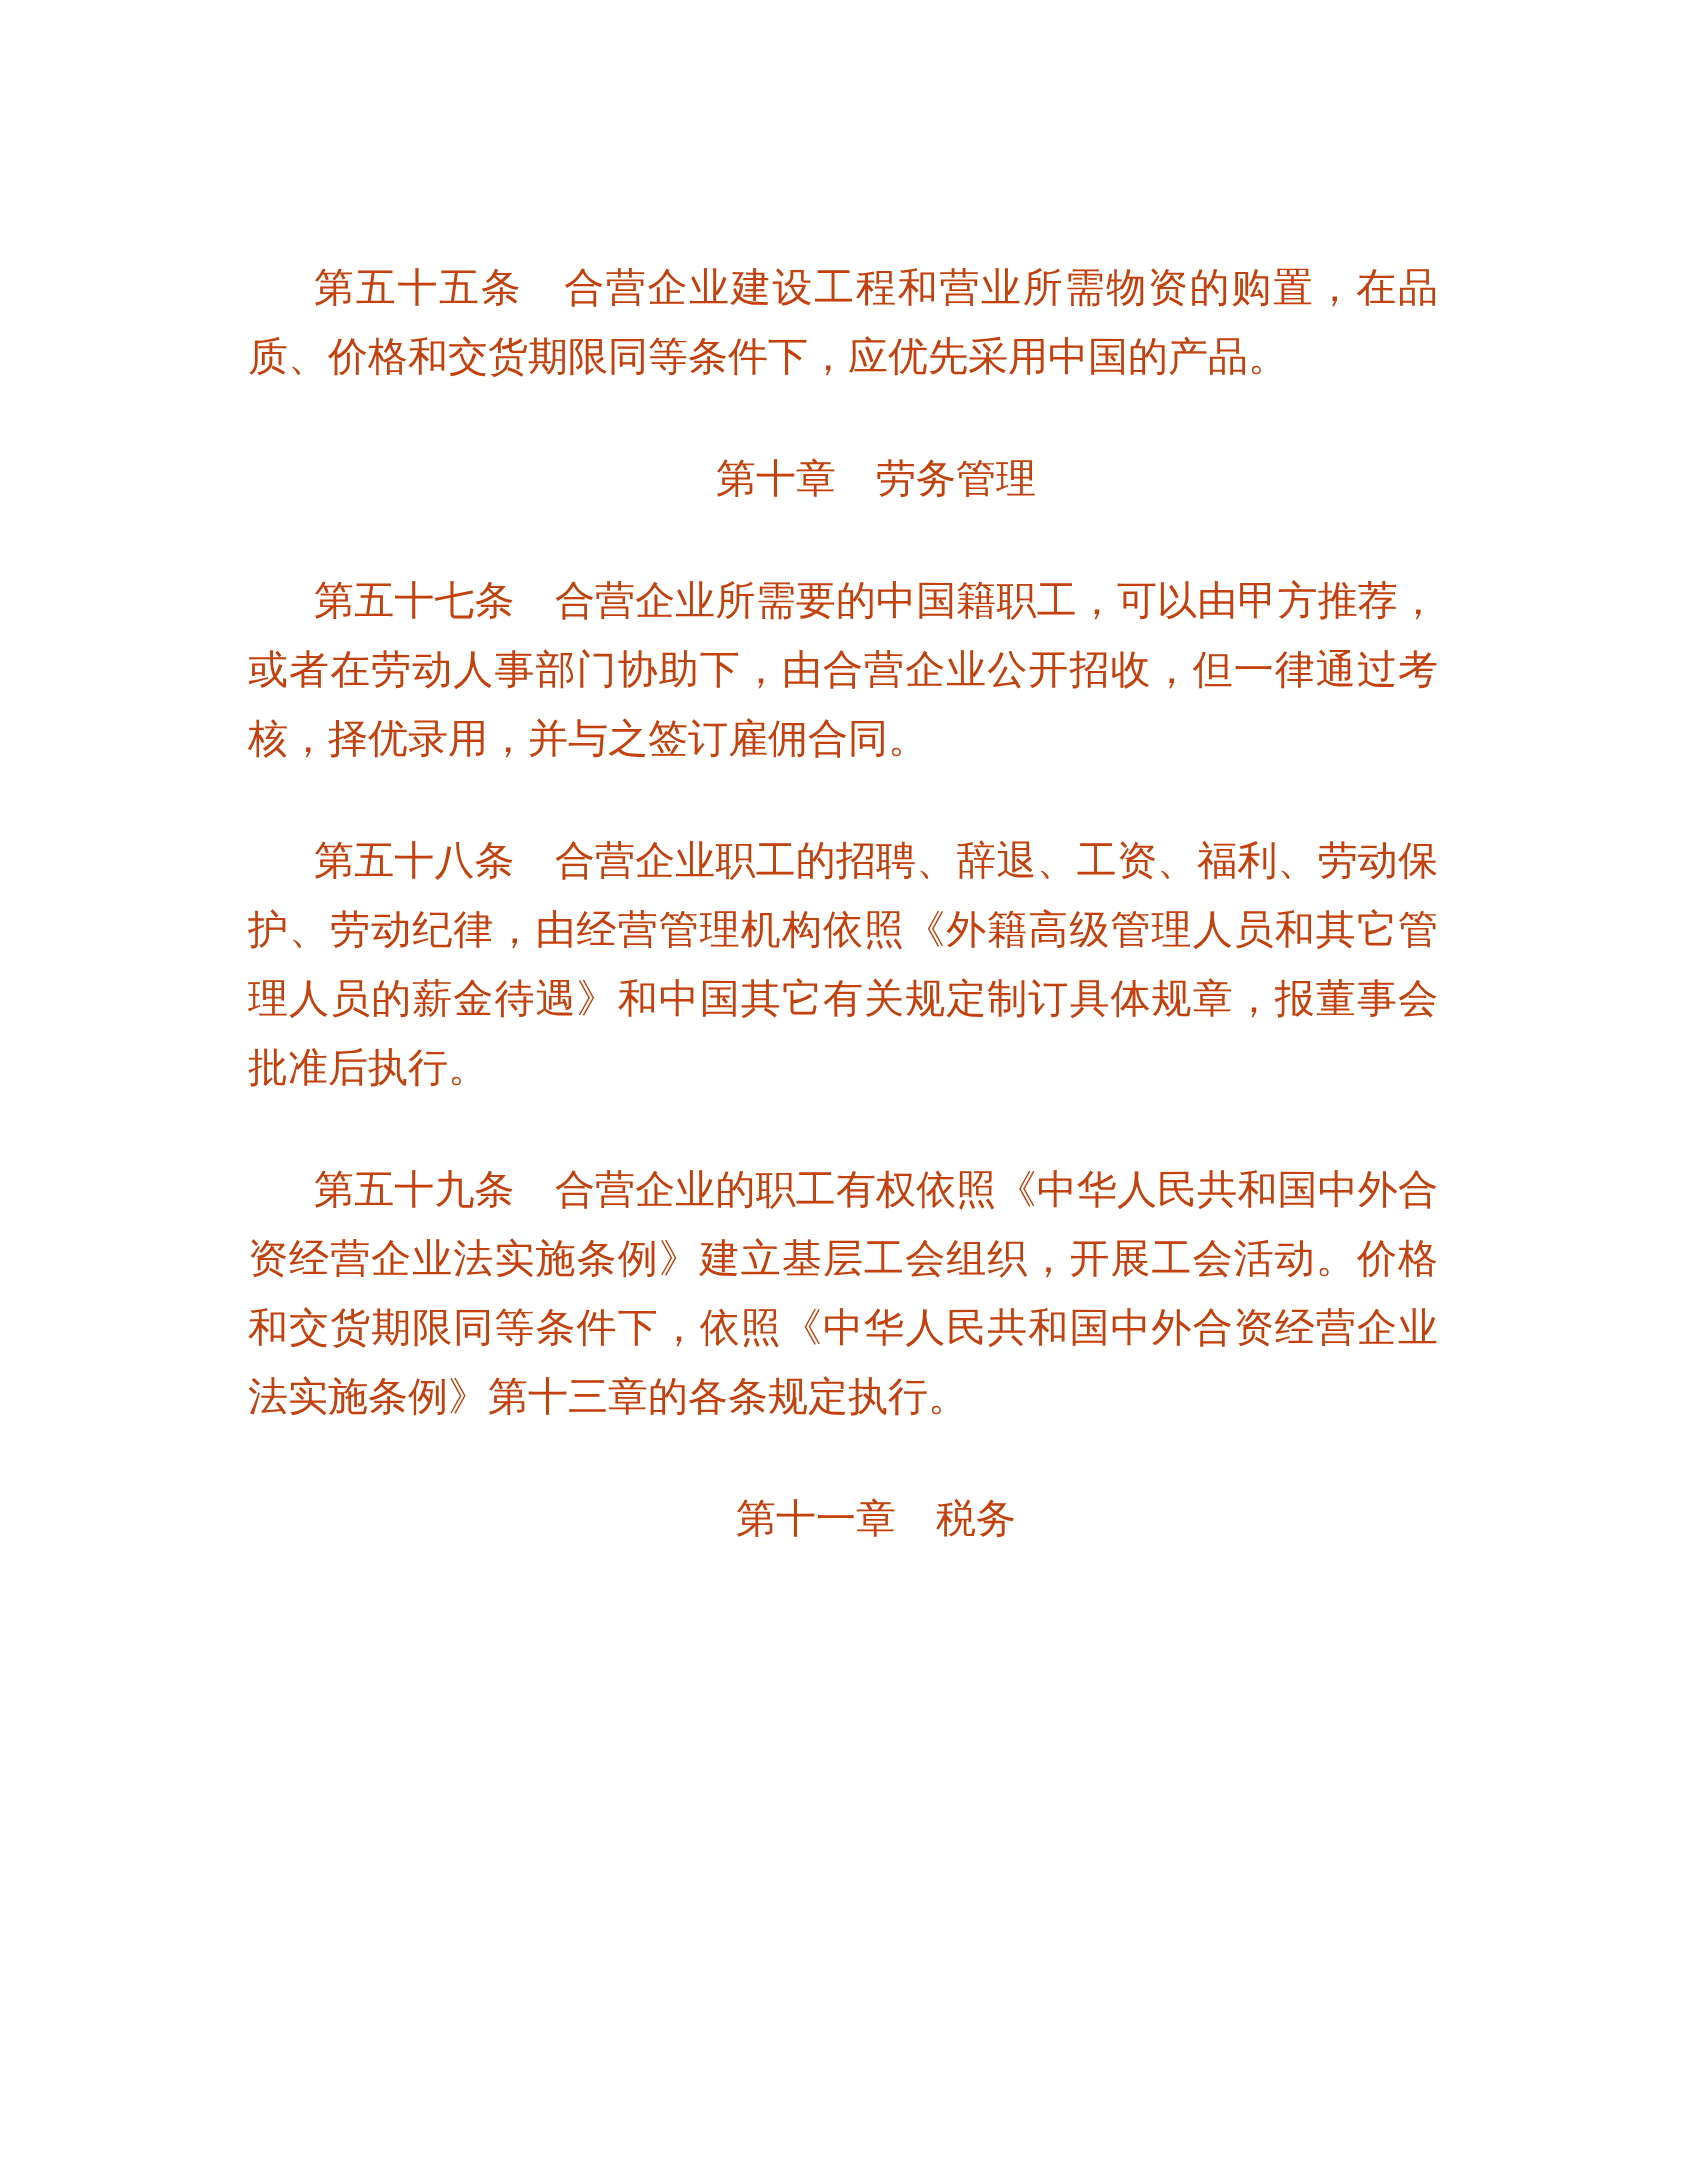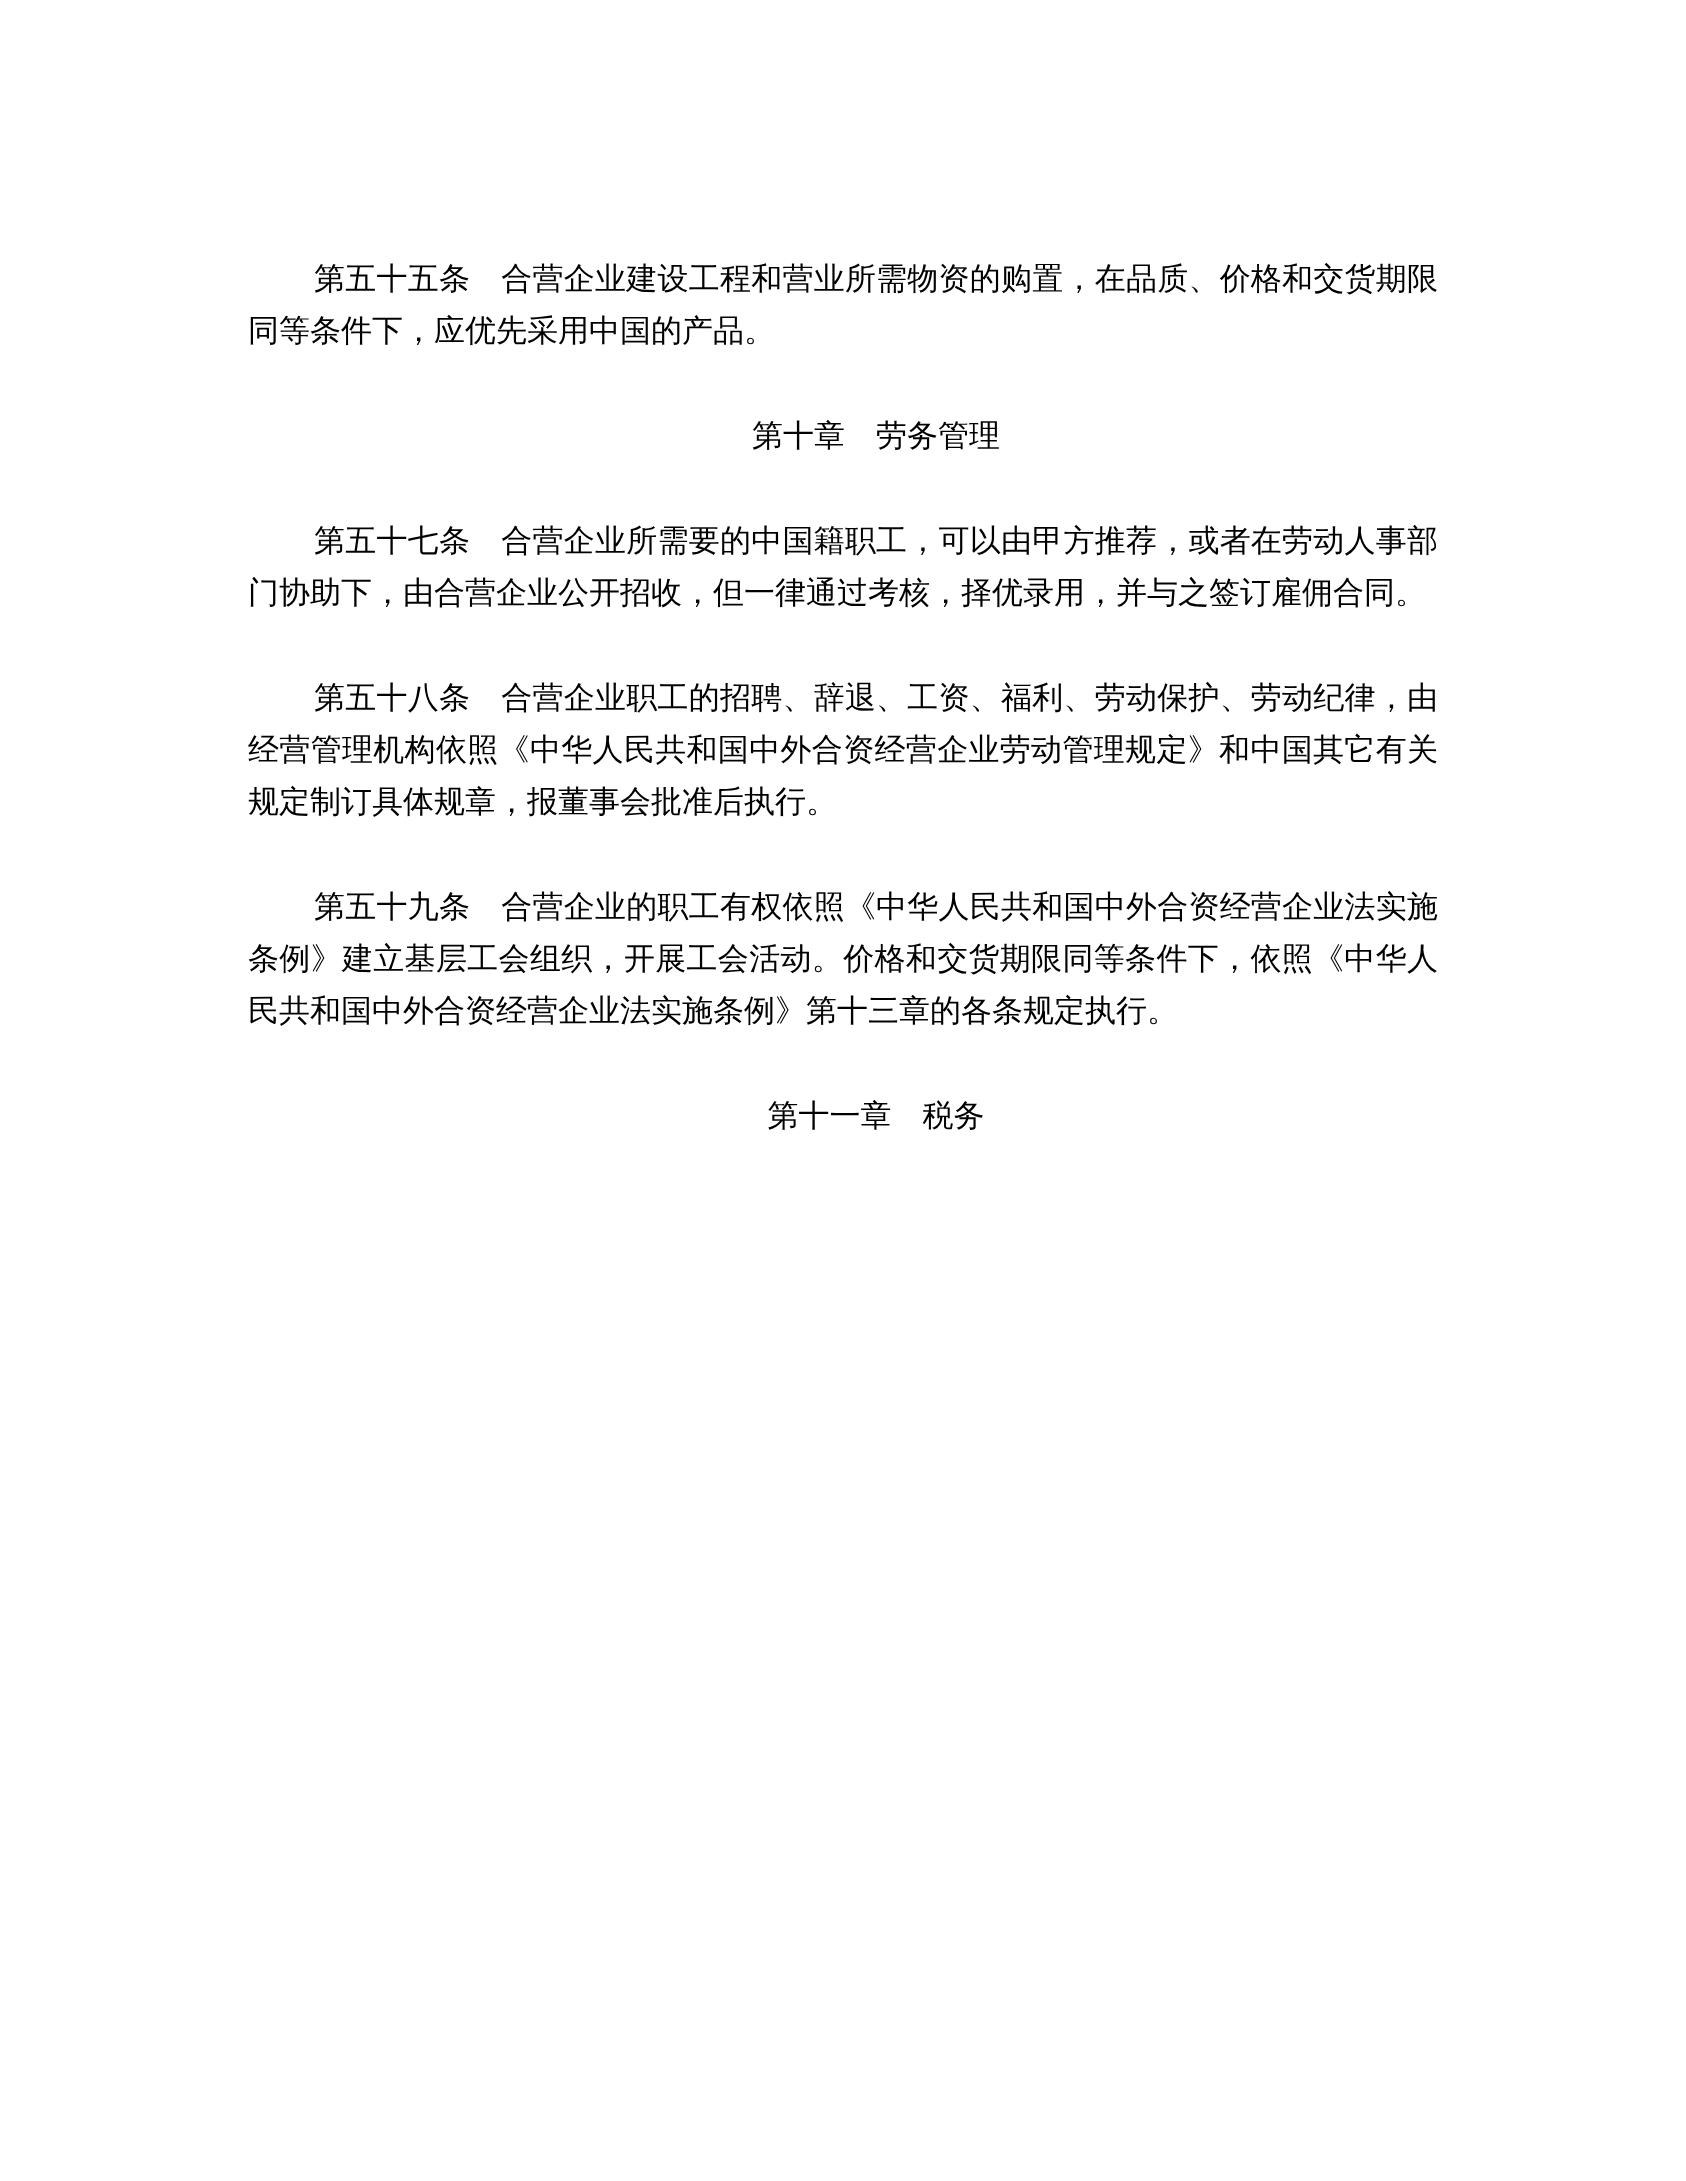--- a/index.html
+++ b/index.html
@@ -14,40 +14,40 @@
     background: #ffffff;
     overflow: hidden;
   }
   .content {
     box-sizing: content-box;
     padding: 253px 248px 0 248px;
     width: 1190px;
   }
   .content p {
     font-family: "Liberation Serif", "DejaVu Serif", serif;
-    font-size: 31px;
-    line-height: 52px;
-    color: #000000;
+    font-size: 40px;
+    line-height: 69px;
+    color: #c2410c;
     margin: 0 0 53px 0;
     text-indent: 66px;
     letter-spacing: 0;
   }
   .content p.para {
     text-align: justify;
   }
   .content p.chapter {
     text-align: center;
   }
 </style>
 </head>
 <body>
 
 <div class="page">
   <div class="content">
       <p class="para">第五十五条　合营企业建设工程和营业所需物资的购置，在品质、价格和交货期限同等条件下，应优先采用中国的产品。</p>
       <p class="chapter">第十章　劳务管理</p>
       <p class="para">第五十七条　合营企业所需要的中国籍职工，可以由甲方推荐，或者在劳动人事部门协助下，由合营企业公开招收，但一律通过考核，择优录用，并与之签订雇佣合同。</p>
-      <p class="para">第五十八条　合营企业职工的招聘、辞退、工资、福利、劳动保护、劳动纪律，由经营管理机构依照《中华人民共和国中外合资经营企业劳动管理规定》和中国其它有关规定制订具体规章，报董事会批准后执行。</p>
+      <p class="para">第五十八条　合营企业职工的招聘、辞退、工资、福利、劳动保护、劳动纪律，由经营管理机构依照《外籍高级管理人员和其它管理人员的薪金待遇》和中国其它有关规定制订具体规章，报董事会批准后执行。</p>
       <p class="para">第五十九条　合营企业的职工有权依照《中华人民共和国中外合资经营企业法实施条例》建立基层工会组织，开展工会活动。价格和交货期限同等条件下，依照《中华人民共和国中外合资经营企业法实施条例》第十三章的各条规定执行。</p>
       <p class="chapter">第十一章　税务</p>
     </div>
 </div>
 
 
 </body></html>

